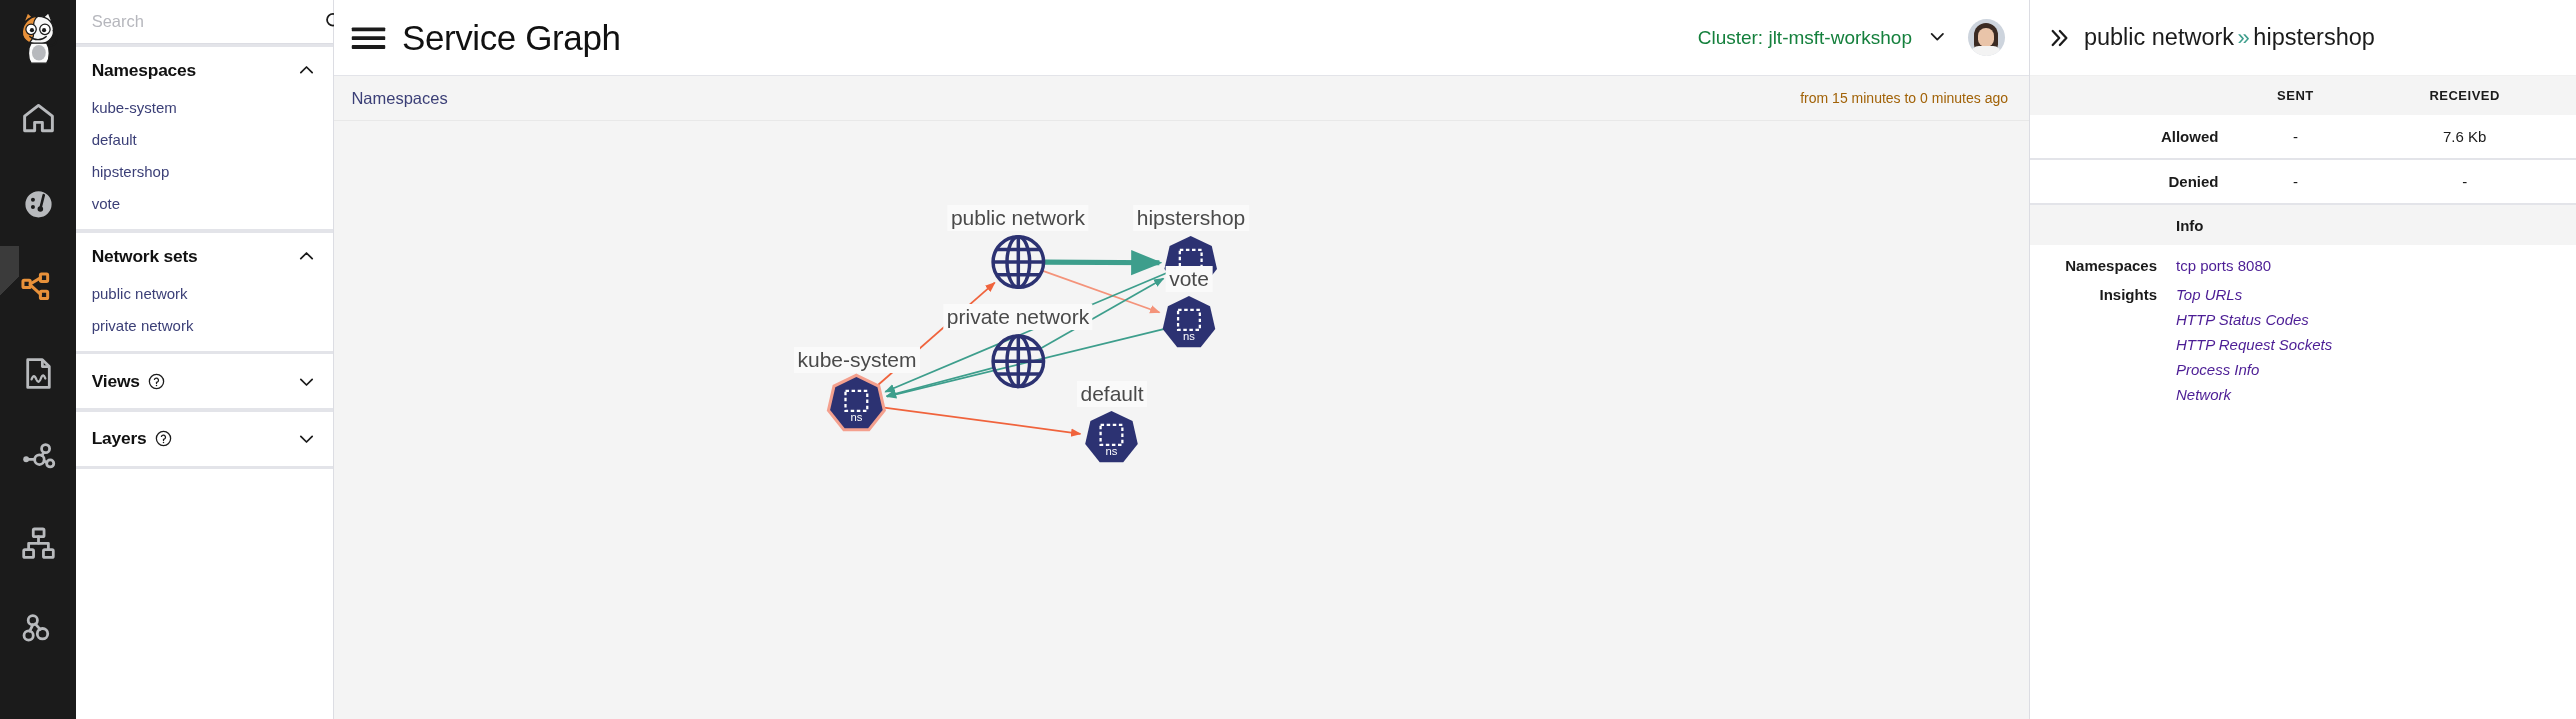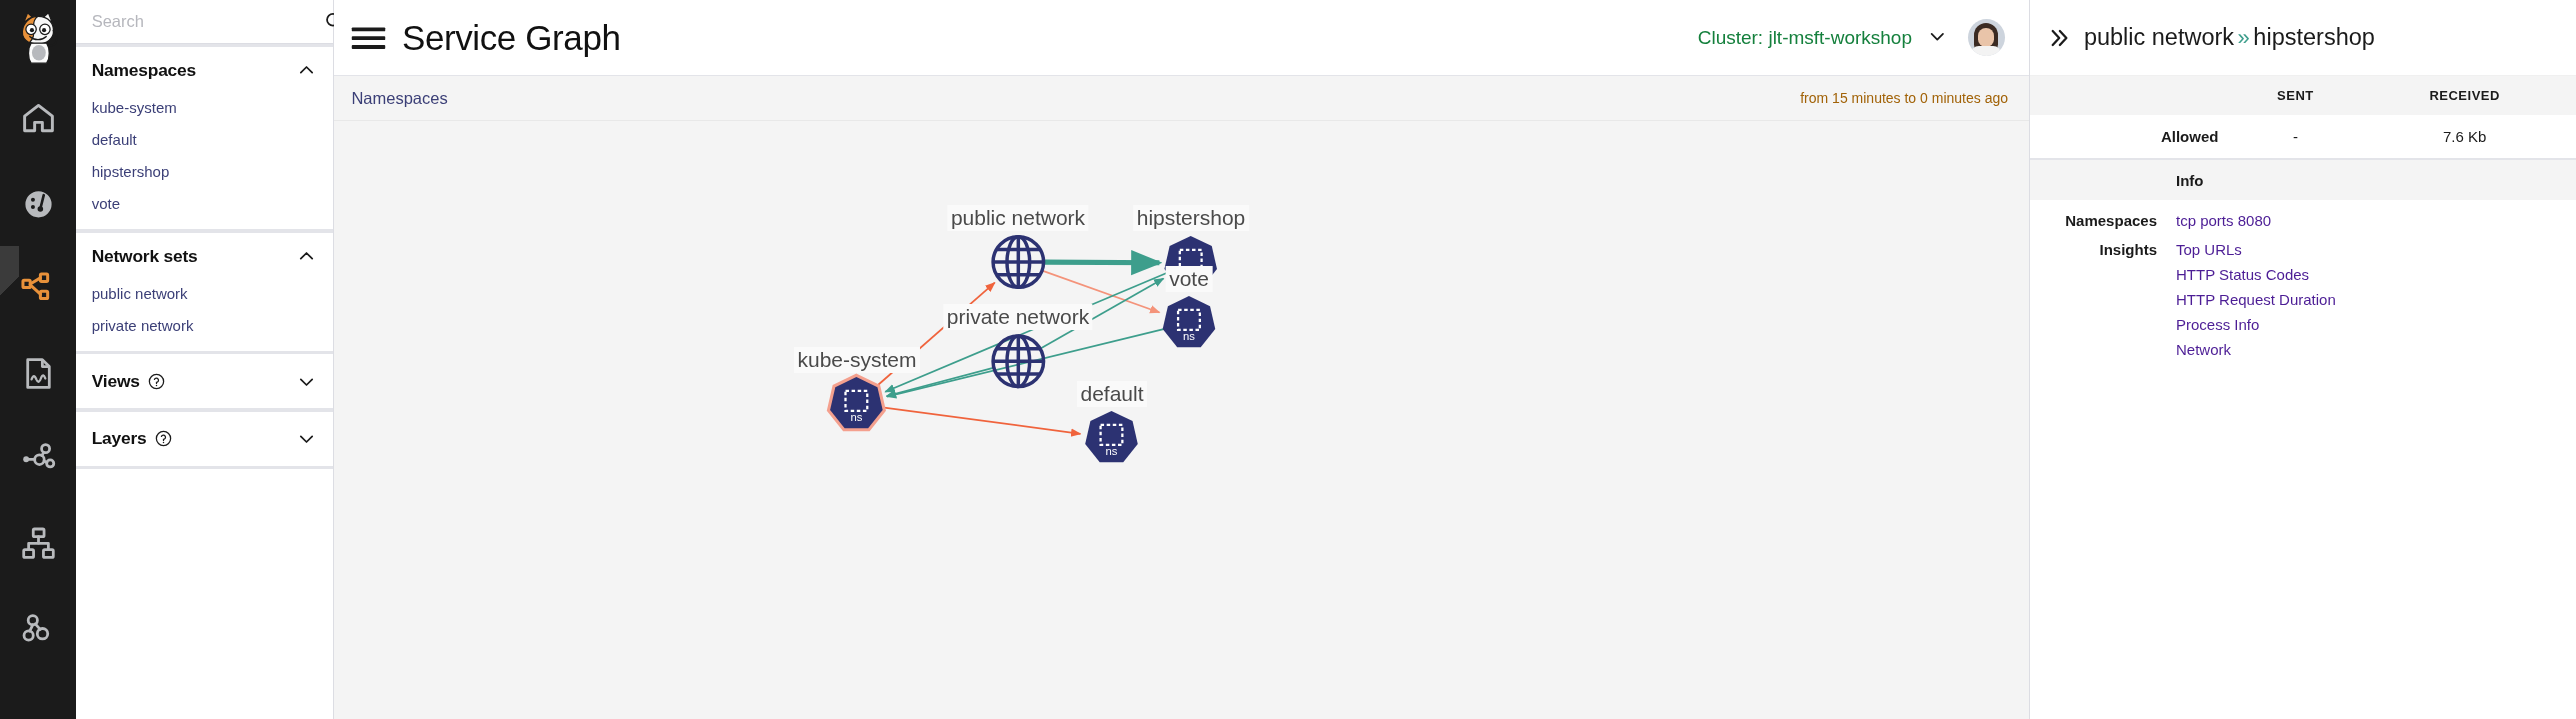--- a/index.html
+++ b/index.html
@@ -134,21 +134,21 @@
     border-bottom: 2.6px solid #e3e4e9;
   }
   .stat-table tbody td.rowlabel { text-align: right; font-weight: bold; padding-right: 19px; width: 38%; }
   .more-bar {
     background: #f4f4f4; font-size: 15px; font-weight: bold; color: #1b1b1b;
     padding: 11.3px 0 11.3px 0; text-align: left; padding-left: 146px;
   }
   .kv { display: flex; padding: 12.2px 0 0 0; font-size: 15px; }
   .kv .k { width: 146px; text-align: right; padding-right: 19px; font-weight: bold; color: #1b1b1b; flex: 0 0 146px; }
   .kv .v { color: #4c1d95; }
-  .kv .vlist { display: flex; flex-direction: column; gap: 7.8px; }
+  .kv .vlist { display: flex; flex-direction: column; gap: 7.8px; font-style: italic; }
   .kv .vlist span { cursor: pointer; }
 </style>
 </head>
 <body>
 
 <div id="app">
 
   <div class="rail">
     <div class="rail-logo">
       <svg width="52" height="54" viewBox="0 0 60 62">
@@ -456,35 +456,40 @@
           <th>SENT</th>
           <th>RECEIVED</th>
         </tr>
       </thead>
       <tbody>
         <tr>
           <td class="rowlabel">Allowed</td>
           <td>-</td>
           <td>7.6 Kb</td>
         </tr>
+        <tr>
+          <td class="rowlabel">Denied</td>
+          <td>-</td>
+          <td>-</td>
+        </tr>
       </tbody>
     </table>
 
     <div class="more-bar">Info</div>
 
     <div class="kv">
       <div class="k">Namespaces</div>
       <div class="v">tcp ports 8080</div>
     </div>
 
     <div class="kv">
       <div class="k">Insights</div>
       <div class="v vlist">
         <span>Top URLs</span>
         <span>HTTP Status Codes</span>
-        <span>HTTP Request Duration</span>
+        <span>HTTP Request Sockets</span>
         <span>Process Info</span>
         <span>Network</span>
       </div>
     </div>
   </div>
 </div>
 
 
 </body></html>

